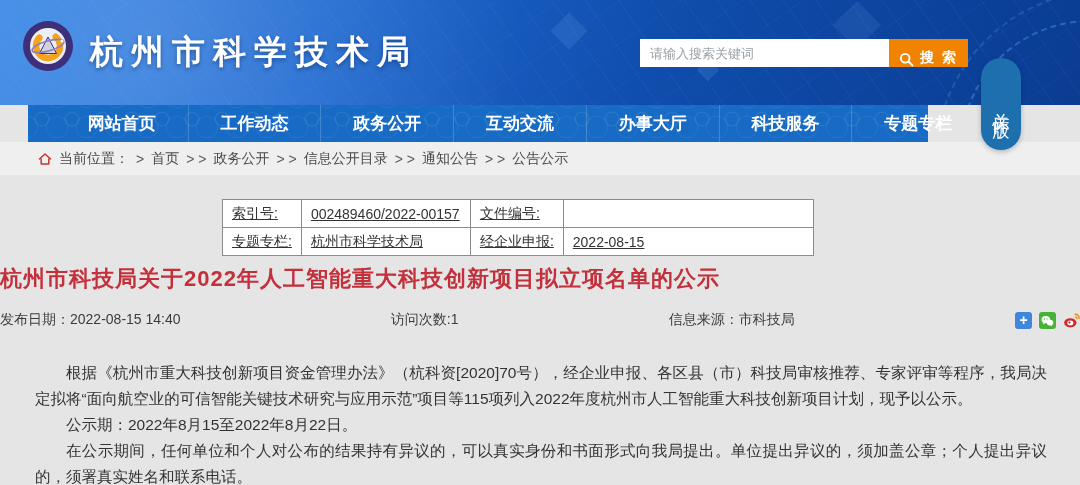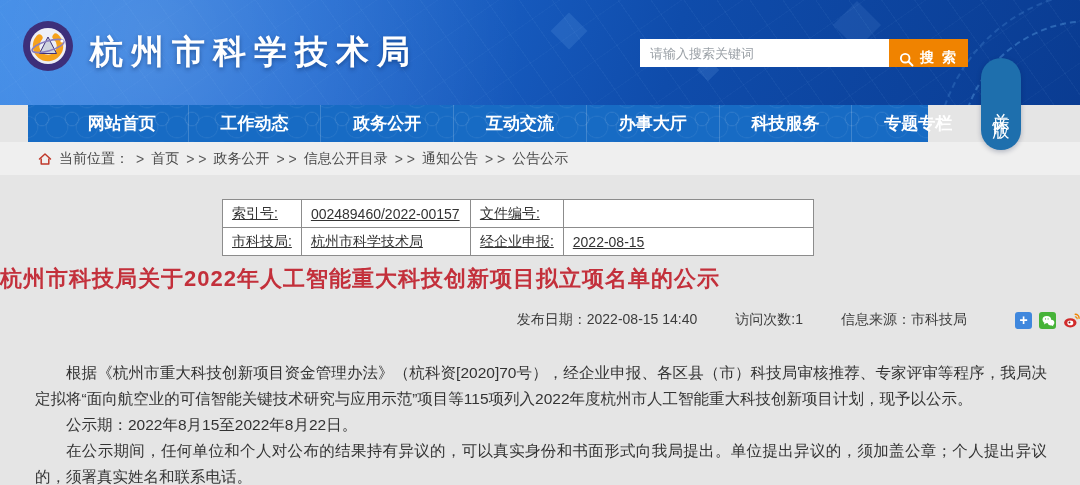--- a/index.html
+++ b/index.html
@@ -102,21 +102,21 @@
   }
   .td-l1 { width:68px; } .td-v1 { width:169px;margin-left:16px; } .td-l2 { width:68px; } .td-v2 { width:250px; }
 
   
   .article-title {
     position:absolute; top:264px; left:0; width:1080px; text-align:left;
     color:#c3303b; font-size:22px; font-weight:bold; letter-spacing:1px;
   }
   .article-meta {
     position:absolute; top:311px; left:0; width:1080px;
-    display:flex; align-items:center; justify-content:flex-end;
+    display:flex; align-items:center; justify-content:space-between;
     font-size:14px; color:#3c3c3c; gap:38px;
   }
   .meta-item { white-space:nowrap; }
   .share-group { display:flex; align-items:center; gap:7px; margin-left:10px; }
   .share-box {
     width:17px; height:17px; border-radius:3px; cursor:pointer;
     display:flex; align-items:center; justify-content:center;
   }
   .share-plus { background:#3f87dd; color:#fff; font-size:14px; font-weight:bold; line-height:1; }
   .share-wechat { background:#46b338; }
@@ -199,21 +199,21 @@
 
   <table class="doc-table">
     <tbody>
         <tr>
       <td class="td-l1">索引号:</td>
       <td class="td-v1">002489460/2022-00157</td>
       <td class="td-l2">文件编号:</td>
       <td class="td-v2"></td>
     </tr>
     <tr>
-      <td class="td-l1">市科技局:</td>
+      <td class="td-l1">专题专栏:</td>
       <td class="td-v1">杭州市科学技术局</td>
       <td class="td-l2">经企业申报:</td>
       <td class="td-v2">2022-08-15</td>
     </tr>
   </tbody>
     </table>
 
   <div class="article-title">杭州市科技局关于2022年人工智能重大科技创新项目拟立项名单的公示</div>
 
   <div class="article-meta">

